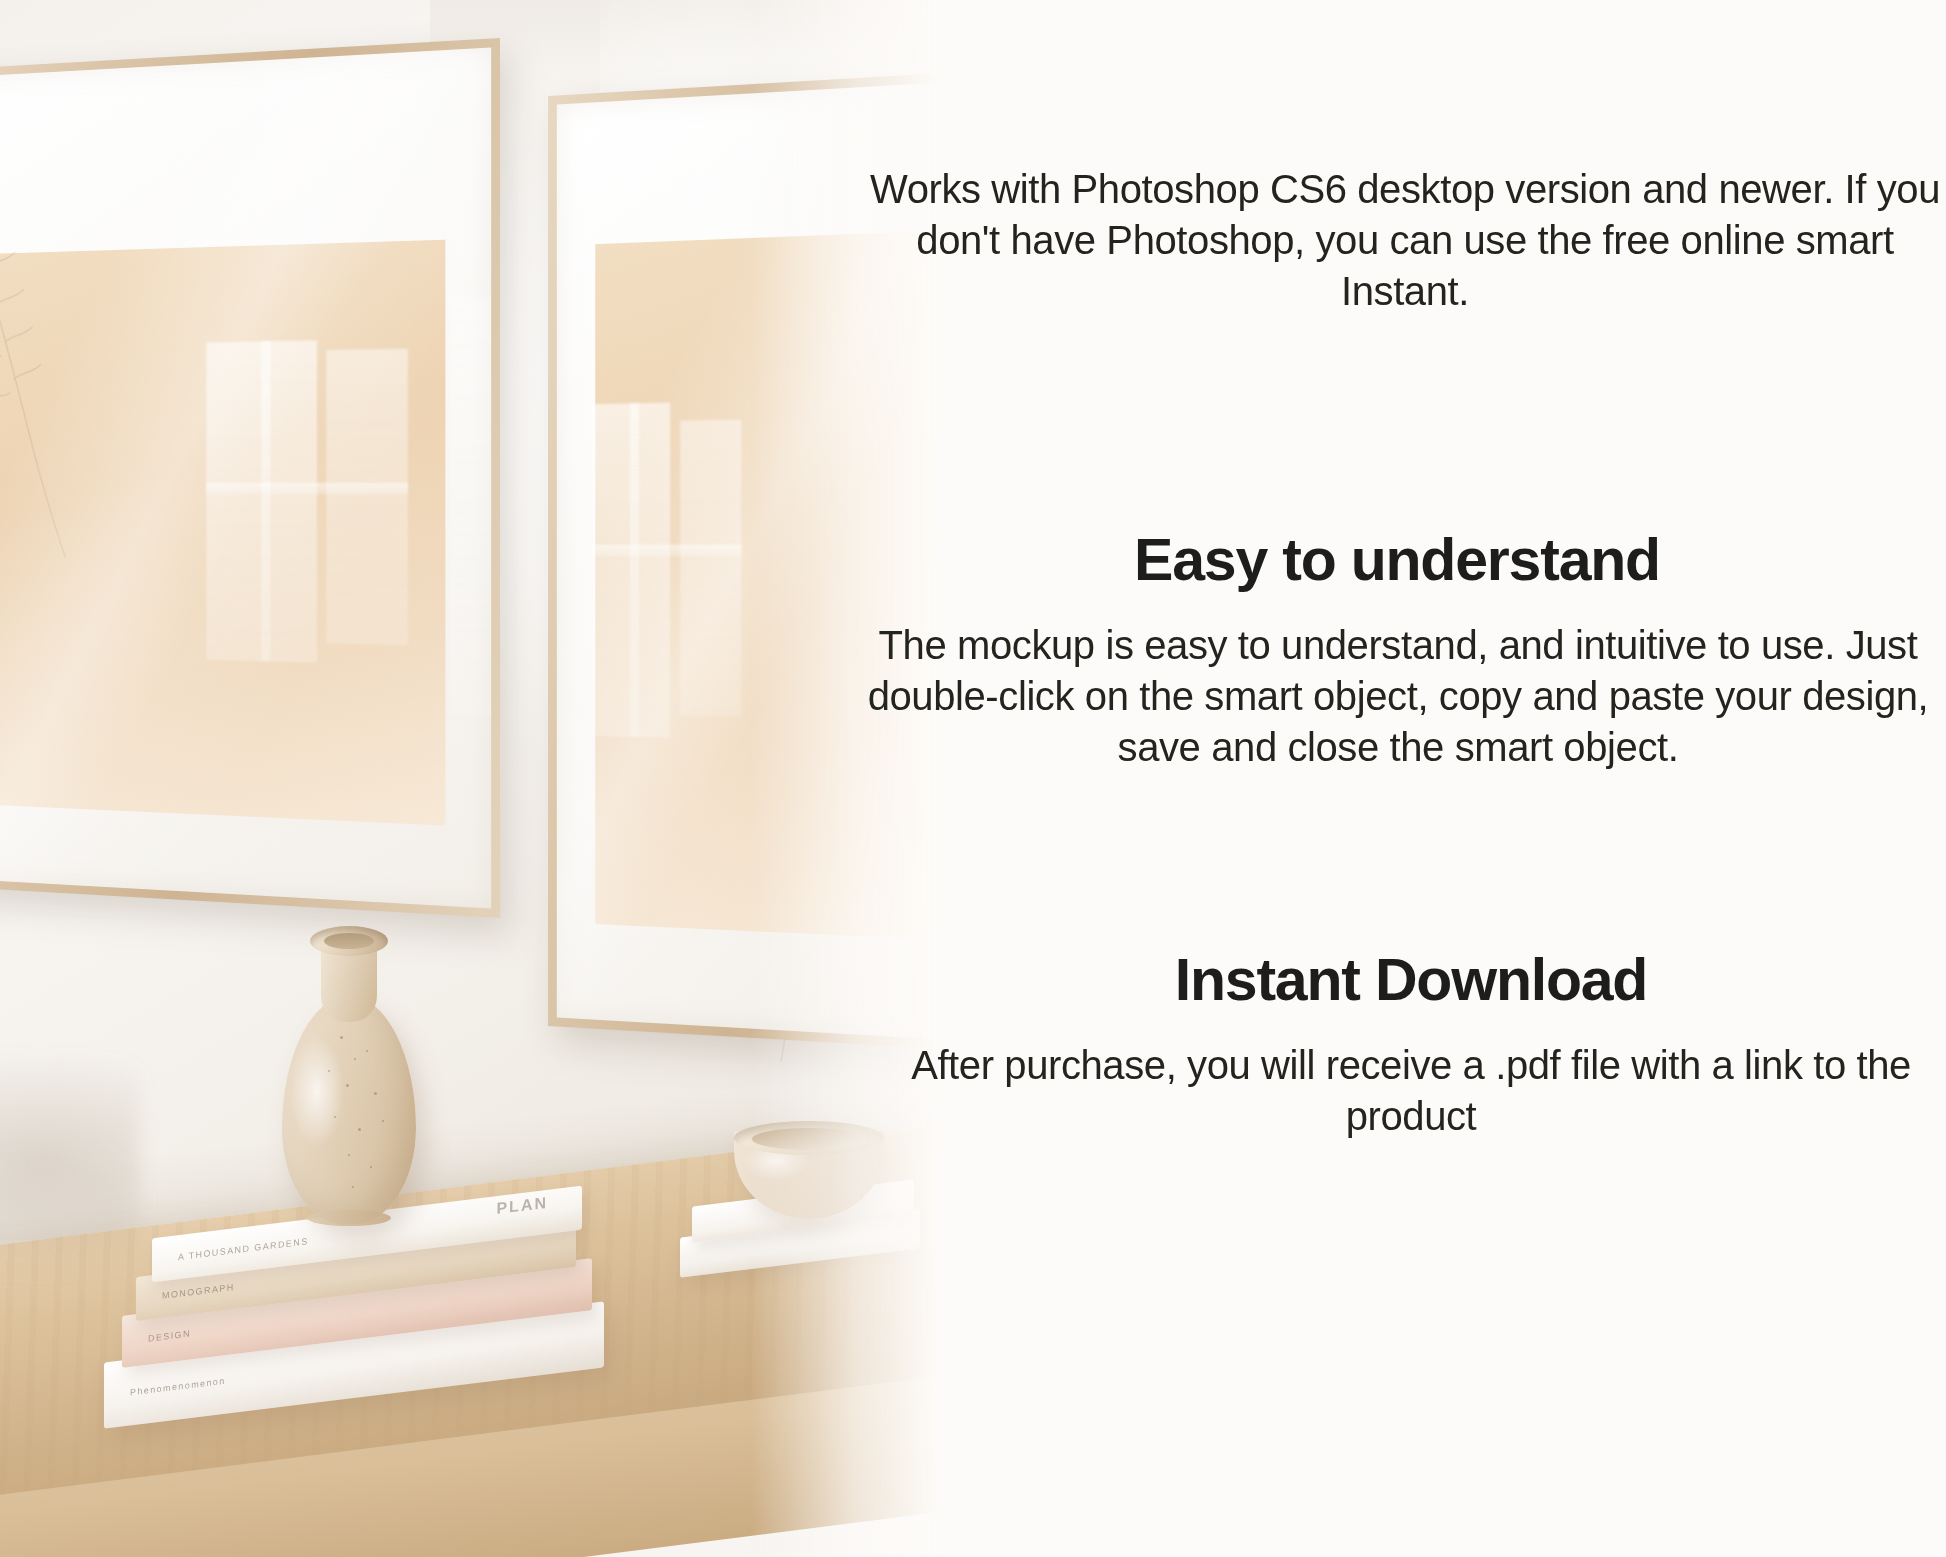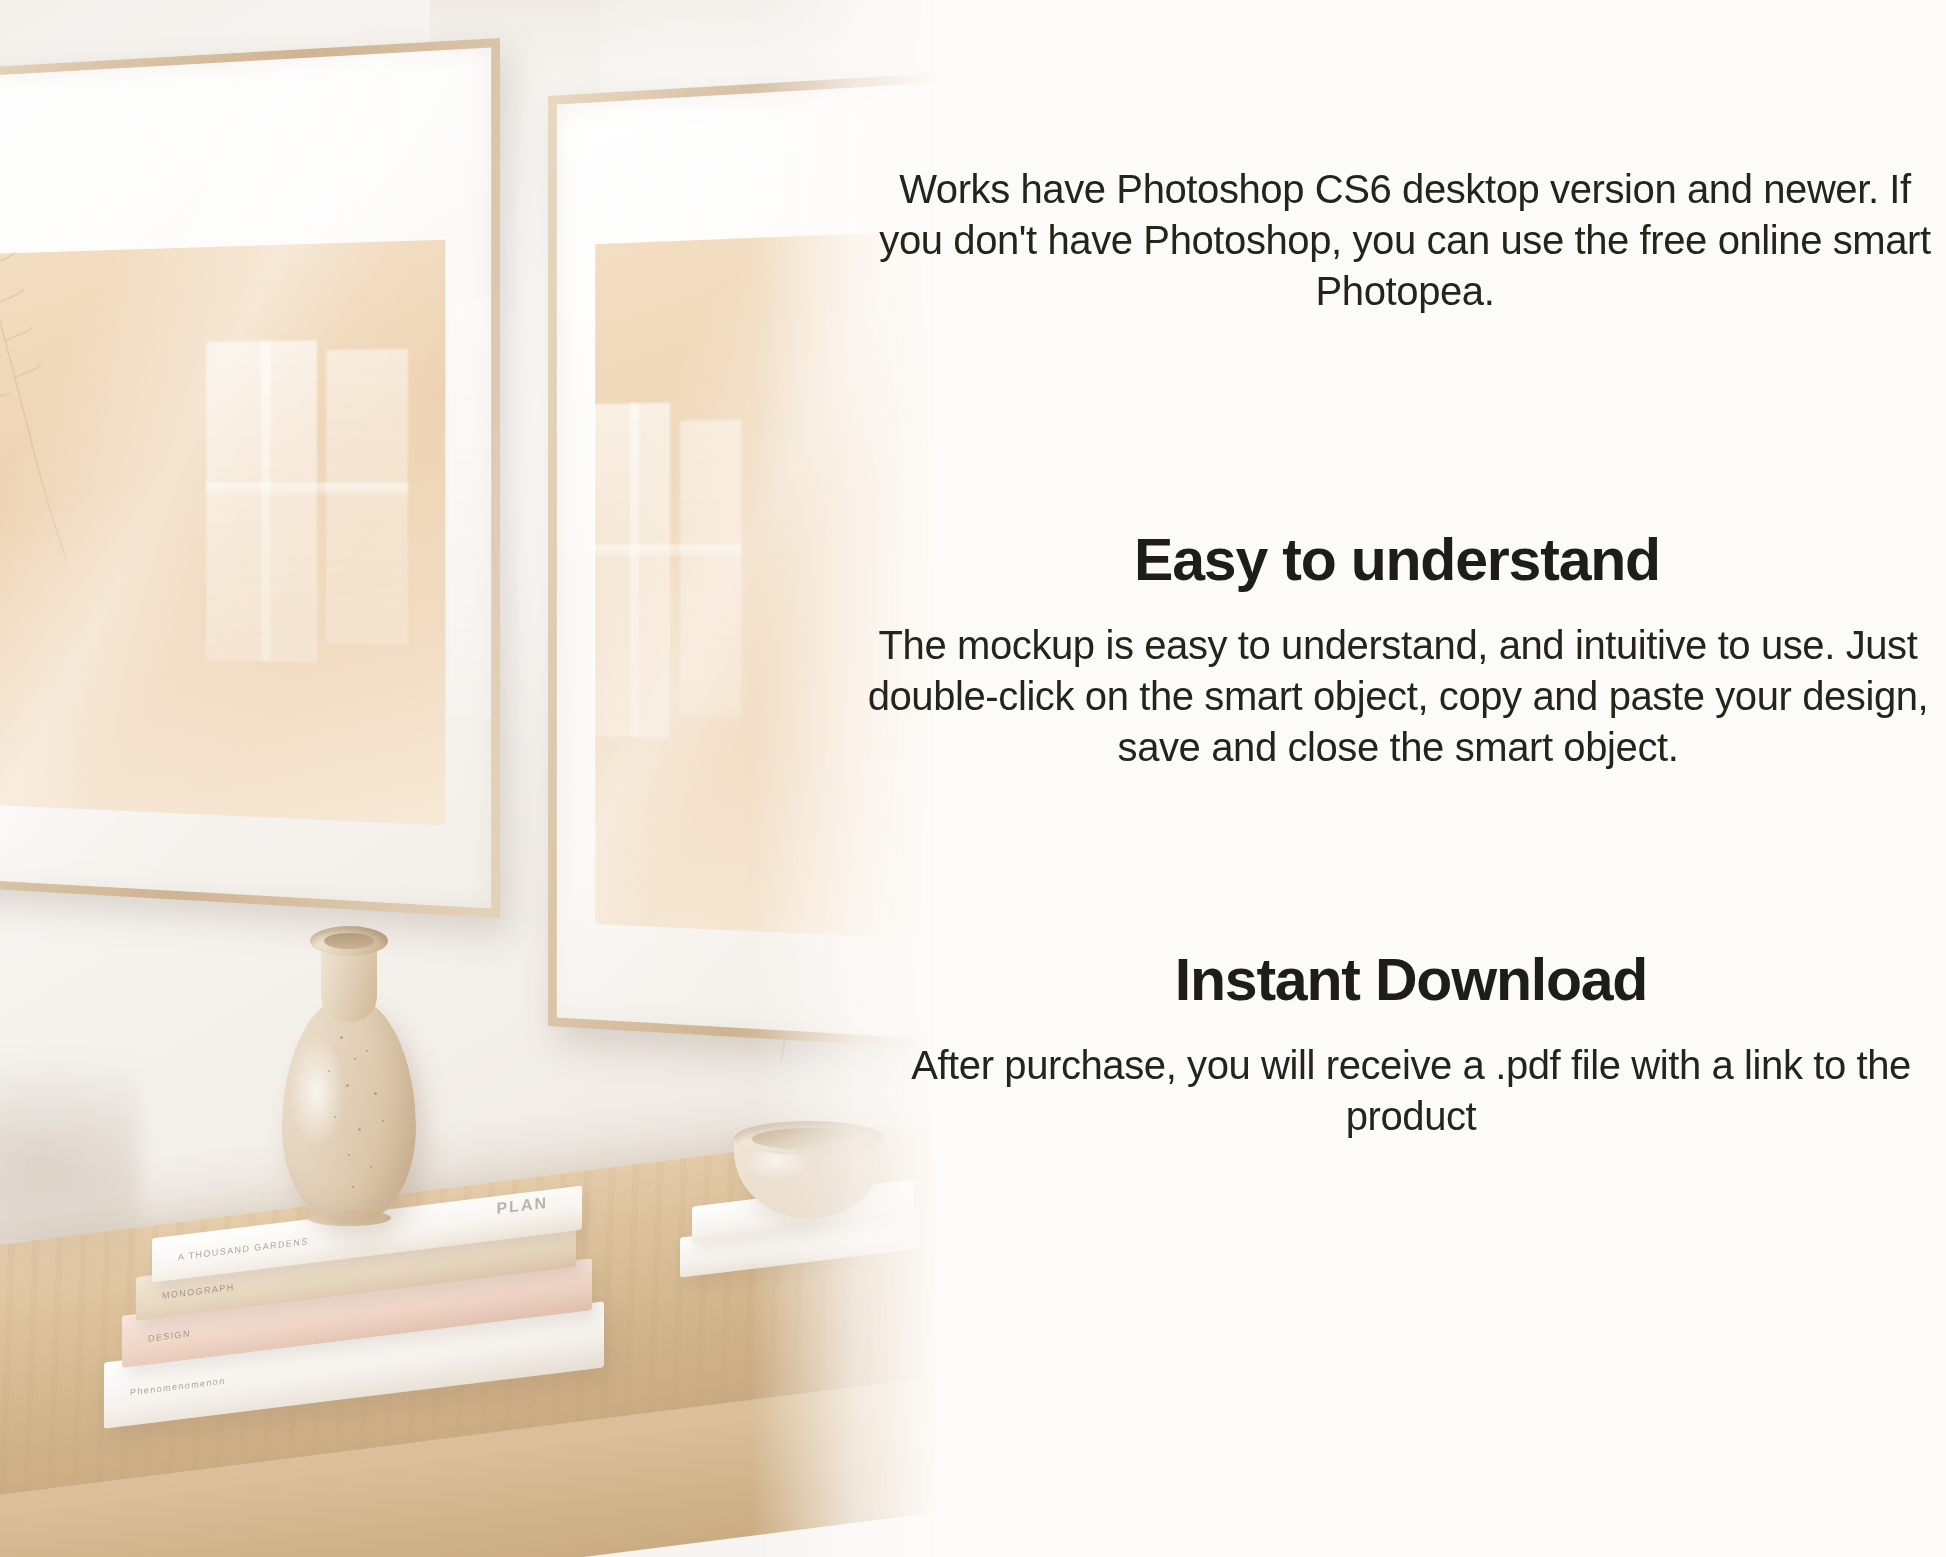--- a/index.html
+++ b/index.html
@@ -428,21 +428,21 @@
       <div class="vase-foot"></div>
     </div>
 
     <div class="photo-fade"></div>
   </div>
 
   <div id="panel">
 
     <div class="section" id="sec-1">
       <div class="body">
-        <span>Works have </span><b>Photoshop CS6</b><span> desktop version and newer. If you don't have Photoshop, you can use the free online smart </span><b>Photopea.</b>
+        <span>Works with </span><b>Photoshop CS6</b><span> desktop version and newer. If you don't have Photoshop, you can use the free online smart </span><b>Instant.</b>
       </div>
     </div>
 
     <div class="section" id="sec-3">
       <div class="heading">Instant Download</div>
       <div class="body">
         <span>After purchase, you will receive a .pdf file with a </span><b>link to the product</b>
       </div>
     </div>
 

